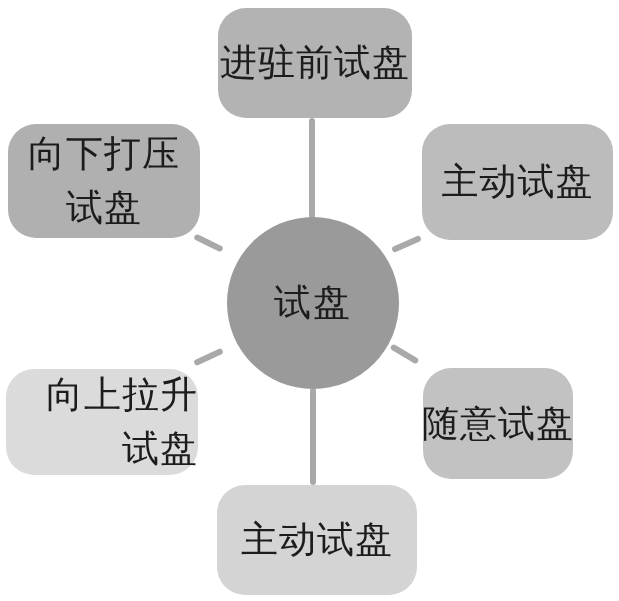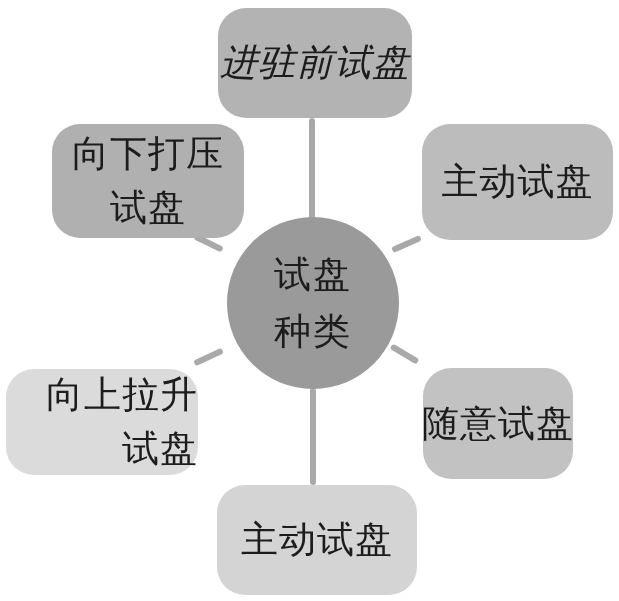--- a/index.html
+++ b/index.html
@@ -39,22 +39,22 @@
     text-align: center;
     font-size: 37px;
     letter-spacing: 2px;
     line-height: 1.55;
   }
   .connector {
     position: absolute;
     border-radius: 3px;
   }
   
-  #node-top        { left: 218px; top: 8px;   width: 194px; height: 110px; font-style: italic; }
-  #node-top-left   { left: 8px;   top: 124px; width: 192px; height: 114px; margin-left: 44px; }
+  #node-top        { left: 218px; top: 8px;   width: 194px; height: 110px; }
+  #node-top-left   { left: 8px;   top: 124px; width: 192px; height: 114px; }
   #node-top-right  { left: 422px; top: 124px; width: 191px; height: 116px; }
   #node-center     { left: 227px; top: 217px; width: 172px; height: 172px; }
   #node-bottom-left  { left: 6px;   top: 369px; width: 192px; height: 106px; align-items: flex-end; }
   #node-bottom-right { left: 423px; top: 368px; width: 150px; height: 111px; justify-content: center; }
   #node-bottom     { left: 217px; top: 485px; width: 200px; height: 110px; }
   
   #conn-top    { left: 309px; top: 118px; width: 6px; height: 101px; }
   #conn-bottom { left: 310px; top: 388px; width: 6px; height: 97px;  }
   #conn-top-left     { left: 193px; top: 240px; width: 31px; height: 6px; transform: rotate(26deg); }
   #conn-top-right    { left: 391px; top: 241px; width: 31px; height: 6px; transform: rotate(-24deg); }
@@ -81,21 +81,20 @@
     <span class="line">向下打压</span>
     <span class="line">试盘</span>
   </div>
 
   <div class="node" id="node-top-right" style="background-color: rgb(188, 188, 188);">
     <span class="line">主动试盘</span>
   </div>
 
   <div class="center-circle" id="node-center" style="background-color: rgb(154, 154, 154);">
     <span class="line">试盘</span>
-    <span class="line">种类</span>
   </div>
 
   <div class="node" id="node-bottom-left" style="background-color: rgb(219, 219, 219);">
     <span class="line">向上拉升</span>
     <span class="line">试盘</span>
   </div>
 
   <div class="node" id="node-bottom-right" style="background-color: rgb(194, 194, 194);">
     <span class="line">随意试盘</span>
   </div>

